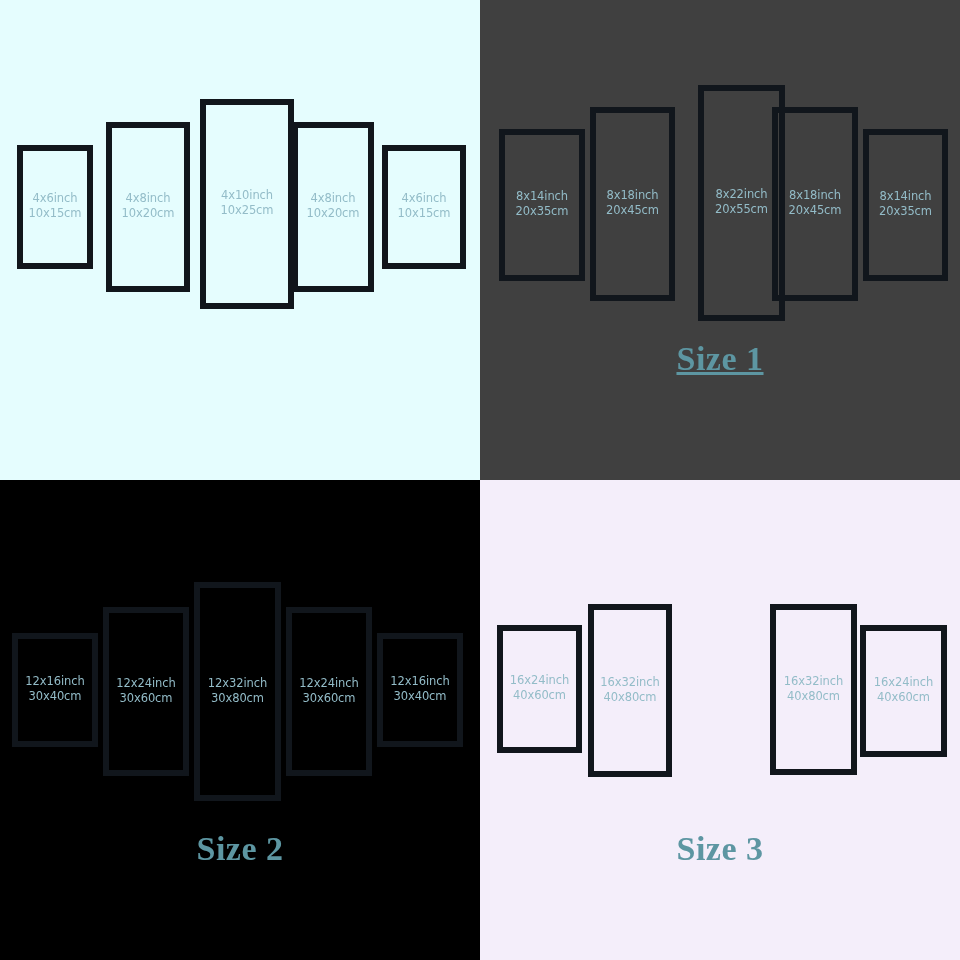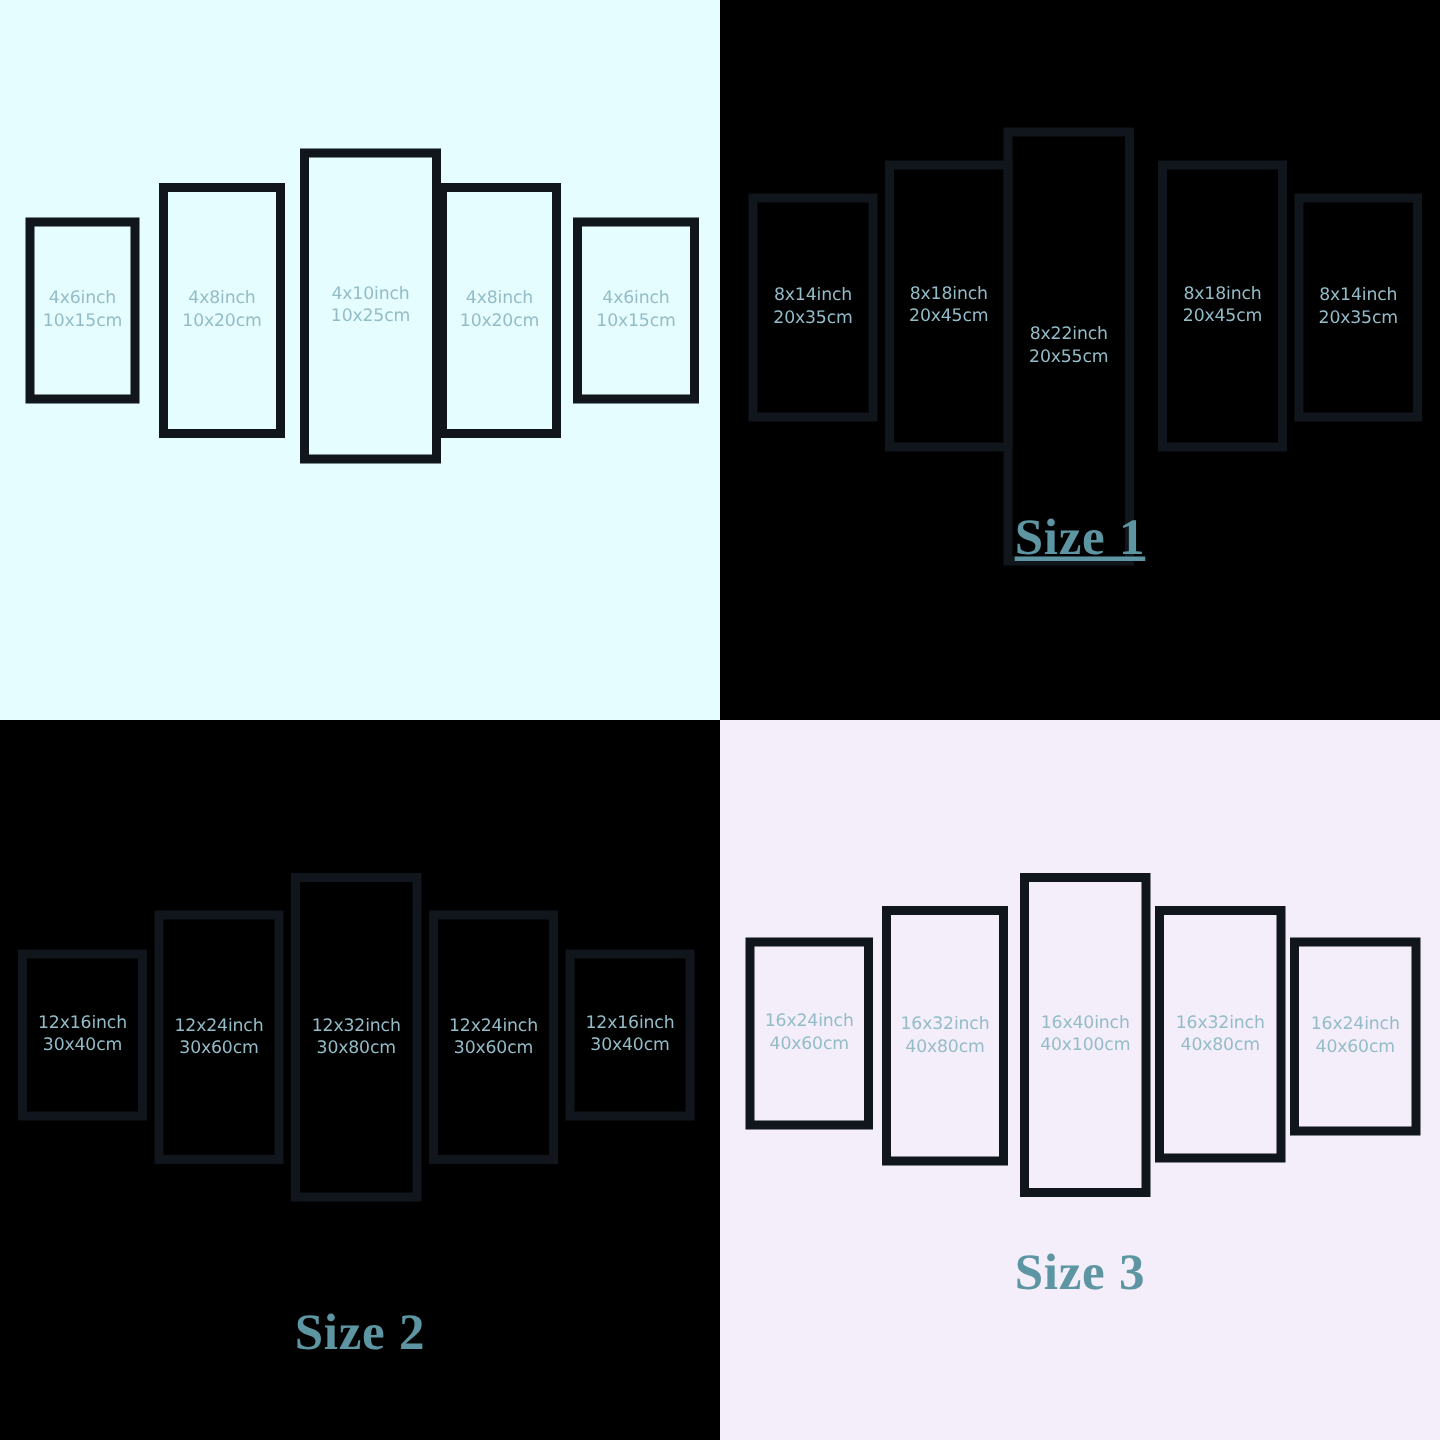--- a/index.html
+++ b/index.html
@@ -52,21 +52,21 @@
     text-align:center;
     font-family:"Liberation Serif", "DejaVu Serif", serif;
     font-weight:bold;
     font-size:34px;
     color:#5d96a2;
     letter-spacing:0.5px;
   }
   
   #quad-0 .quad-title { top:346px; }
   #quad-1 .quad-title { top:340px;text-decoration:underline; }
-  #quad-2 .quad-title { top:350px;margin-top:40px; }
+  #quad-2 .quad-title { top:350px; }
   #quad-3 .quad-title { top:350px; }
 </style>
 </head>
 <body>
 
 <div id="board">
 
   <div class="quad" id="quad-0" style="background: rgb(229, 253, 254);">
     <div class="panels">
         <div class="panel" style="left: 17px; top: 145px; width: 76px; height: 124px; border-color: rgb(17, 22, 28);">
@@ -95,35 +95,35 @@
         </div>
         <div class="panel" style="left: 382px; top: 145px; width: 84px; height: 124px; border-color: rgb(17, 22, 28);">
           <div class="panel-label" style="color: rgb(147, 188, 200);">
             <span class="ln">4x6inch</span>
             <span class="ln">10x15cm</span>
           </div>
         </div>
       </div>
   </div>
 
-  <div class="quad" id="quad-1" style="background: #000000;">
+  <div class="quad" id="quad-1" style="background: #404040;">
     <div class="panels">
         <div class="panel" style="left: 19px; top: 129px; width: 86px; height: 152px; border-color: rgb(17, 22, 28);">
           <div class="panel-label" style="color: rgb(147, 188, 200);">
             <span class="ln">8x14inch</span>
             <span class="ln">20x35cm</span>
           </div>
         </div>
         <div class="panel" style="left: 110px; top: 107px; width: 85px; height: 194px; border-color: rgb(17, 22, 28);">
           <div class="panel-label" style="color: rgb(147, 188, 200);">
             <span class="ln">8x18inch</span>
             <span class="ln">20x45cm</span>
           </div>
         </div>
-        <div class="panel" style="left: 189px; top: 85px; width: 87px; height: 292px; border-color: rgb(17, 22, 28);">
+        <div class="panel" style="left: 218px; top: 85px; width: 87px; height: 236px; border-color: rgb(17, 22, 28);">
           <div class="panel-label" style="color: rgb(147, 188, 200);">
             <span class="ln">8x22inch</span>
             <span class="ln">20x55cm</span>
           </div>
         </div>
         <div class="panel" style="left: 292px; top: 107px; width: 86px; height: 194px; border-color: rgb(17, 22, 28);">
           <div class="panel-label" style="color: rgb(147, 188, 200);">
             <span class="ln">8x18inch</span>
             <span class="ln">20x45cm</span>
           </div>
@@ -181,26 +181,20 @@
             <span class="ln">16x24inch</span>
             <span class="ln">40x60cm</span>
           </div>
         </div>
         <div class="panel" style="left: 108px; top: 124px; width: 84px; height: 173px; border-color: rgb(17, 22, 28);">
           <div class="panel-label" style="color: rgb(147, 188, 200);">
             <span class="ln">16x32inch</span>
             <span class="ln">40x80cm</span>
           </div>
         </div>
-        <div class="panel" style="left: 200px; top: 102px; width: 87px; height: 216px; border-color: rgb(17, 22, 28);">
-          <div class="panel-label" style="color: rgb(147, 188, 200);">
-            <span class="ln">16x40inch</span>
-            <span class="ln">40x100cm</span>
-          </div>
-        </div>
         <div class="panel" style="left: 290px; top: 124px; width: 87px; height: 171px; border-color: rgb(17, 22, 28);">
           <div class="panel-label" style="color: rgb(147, 188, 200);">
             <span class="ln">16x32inch</span>
             <span class="ln">40x80cm</span>
           </div>
         </div>
         <div class="panel" style="left: 380px; top: 145px; width: 87px; height: 132px; border-color: rgb(17, 22, 28);">
           <div class="panel-label" style="color: rgb(147, 188, 200);">
             <span class="ln">16x24inch</span>
             <span class="ln">40x60cm</span>

